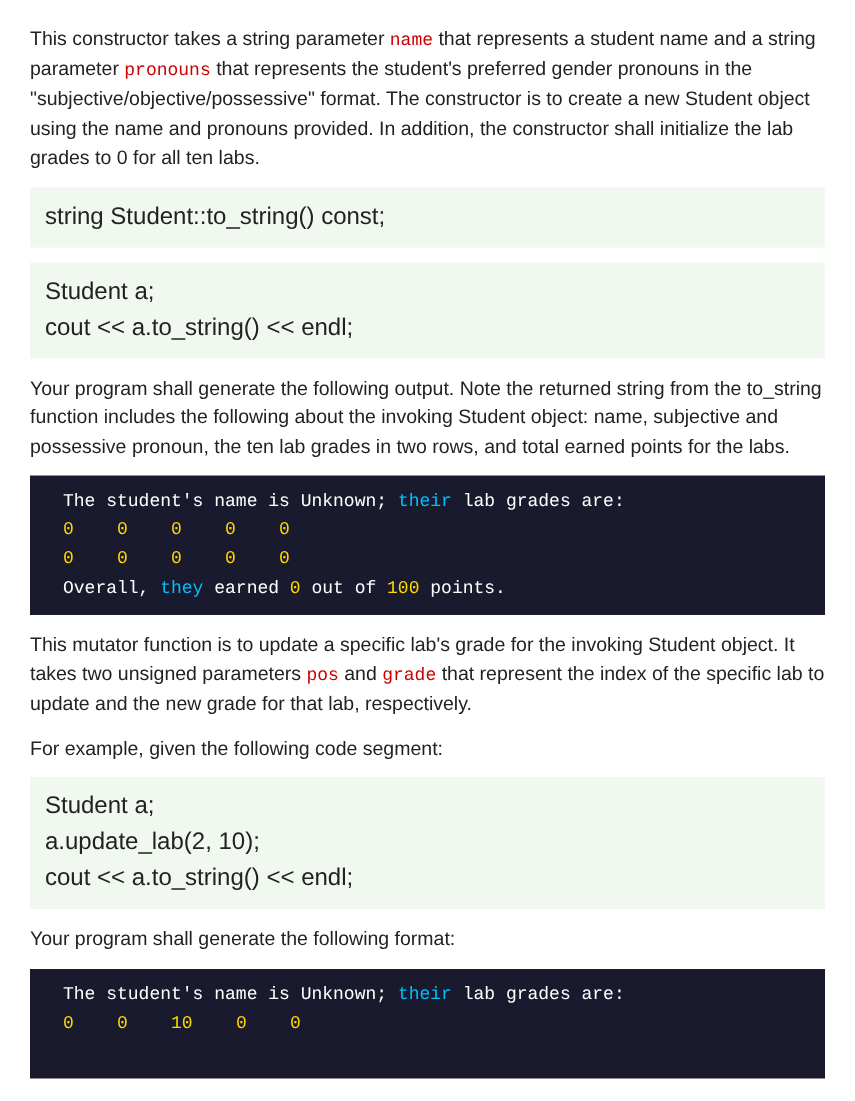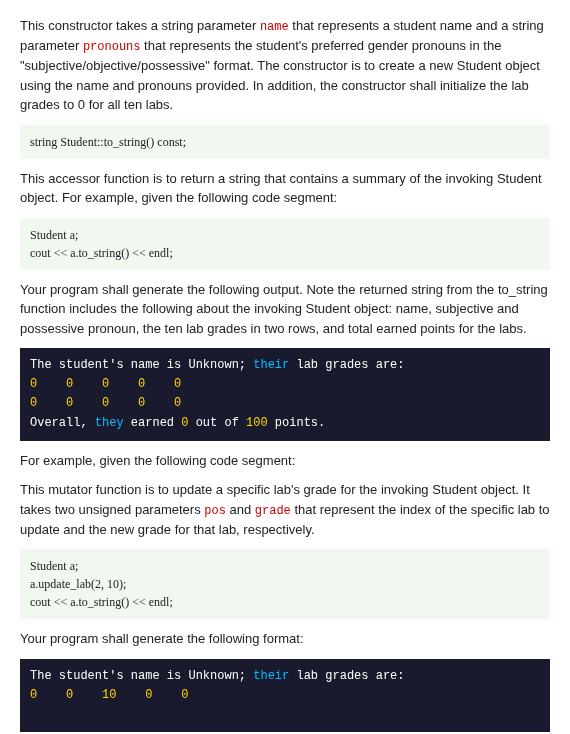--- a/index.html
+++ b/index.html
@@ -16,35 +16,35 @@
       margin-bottom: 10px;
     }
     .code-inline {
       font-family: 'Courier New', Courier, monospace;
       font-size: 12px;
       color: #c00;
       background: none;
       text-align: center;
     }
     .code-block {
-      font-family: Liberation Serif, serif;
-      font-size: 12px;
+      font-family: Liberation Sans, sans-serif;
+      font-size: 16px;
       background: #f0f8f0;
       border: none;
       padding: 8px 10px;
       margin-bottom: 10px;
       display: block;
       color: #222;
     }
     .terminal-block {
       font-family: 'Courier New', Courier, monospace;
       font-size: 12px;
       background: #1a1a2e;
       color: #fff;
-      padding: 8px 10px;
+      padding: 8px 22px;
       margin-bottom: 10px;
       display: block;
       line-height: 1.6;
     }
     .terminal-block .highlight-blue {
       color: #00bfff;
     }
     .terminal-block .highlight-yellow {
       color: #ffd700;
     }
@@ -53,36 +53,35 @@
 <body>
 
 <div>
 
   <p>
     This constructor takes a string parameter <span class="code-inline">name</span> that represents a student name and a string parameter <span class="code-inline">pronouns</span> that represents the student's preferred gender pronouns in the "subjective/objective/possessive" format. The constructor is to create a new Student object using the name and pronouns provided. In addition, the constructor shall initialize the lab grades to 0 for all ten labs.
   </p>
 
   <pre class="code-block">string Student::to_string() const;</pre>
 
-  <p>This accessor function is to return a string that contains a summary of the invoking Student object. For example, given the following code segment:</p>
 
   <pre class="code-block">Student a;
 cout &lt;&lt; a.to_string() &lt;&lt; endl;</pre>
 
   <p>Your program shall generate the following output. Note the returned string from the to_string function includes the following about the invoking Student object: name, subjective and possessive pronoun, the ten lab grades in two rows, and total earned points for the labs.</p>
 
   <pre class="terminal-block"><span>The student's name is Unknown; <span class="highlight-blue">their</span> lab grades are:</span>
 <span><span class="highlight-yellow">0</span>    <span class="highlight-yellow">0</span>    <span class="highlight-yellow">0</span>    <span class="highlight-yellow">0</span>    <span class="highlight-yellow">0</span></span>
 <span><span class="highlight-yellow">0</span>    <span class="highlight-yellow">0</span>    <span class="highlight-yellow">0</span>    <span class="highlight-yellow">0</span>    <span class="highlight-yellow">0</span></span>
 <span>Overall, <span class="highlight-blue">they</span> earned <span class="highlight-yellow">0</span> out of <span class="highlight-yellow">100</span> points.</span></pre>
 
 
+  <p>This mutator function is to update a specific lab's grade for the invoking Student object. It takes two unsigned parameters <span class="code-inline">pos</span> and <span class="code-inline">grade</span> that represent the index of the specific lab to update and the new grade for that lab, respectively.</p>
+
   <p>For example, given the following code segment:</p>
-
-  <p>This mutator function is to update a specific lab's grade for the invoking Student object. It takes two unsigned parameters <span class="code-inline">pos</span> and <span class="code-inline">grade</span> that represent the index of the specific lab to update and the new grade for that lab, respectively.</p>
 
   <pre class="code-block">Student a;
 a.update_lab(2, 10);
 cout &lt;&lt; a.to_string() &lt;&lt; endl;</pre>
 
   <p>Your program shall generate the following format:</p>
 
   <pre class="terminal-block"><span>The student's name is Unknown; <span class="highlight-blue">their</span> lab grades are:</span>
 <span><span class="highlight-yellow">0</span>    <span class="highlight-yellow">0</span>    <span class="highlight-yellow">10</span>    <span class="highlight-yellow">0</span>    <span class="highlight-yellow">0</span></span>
 

